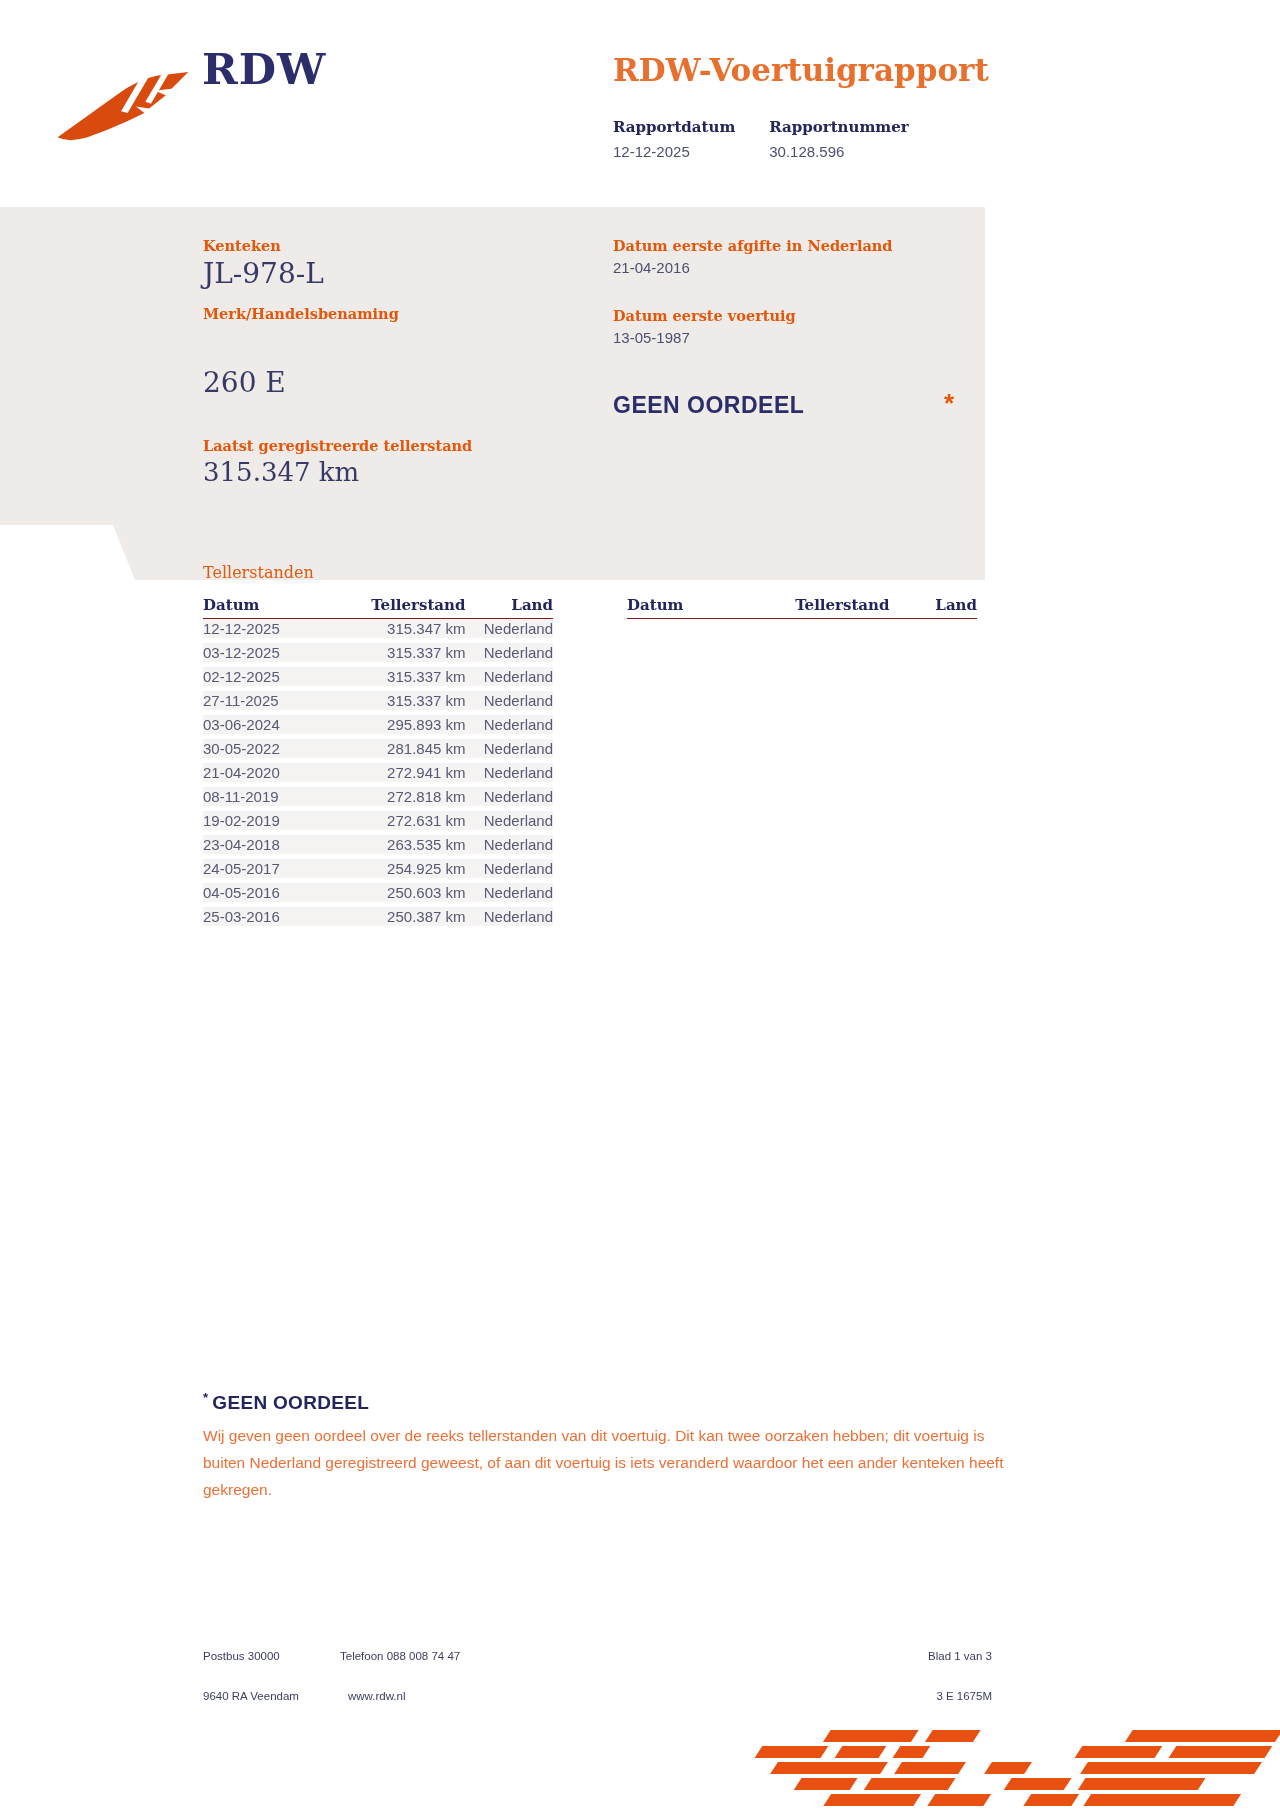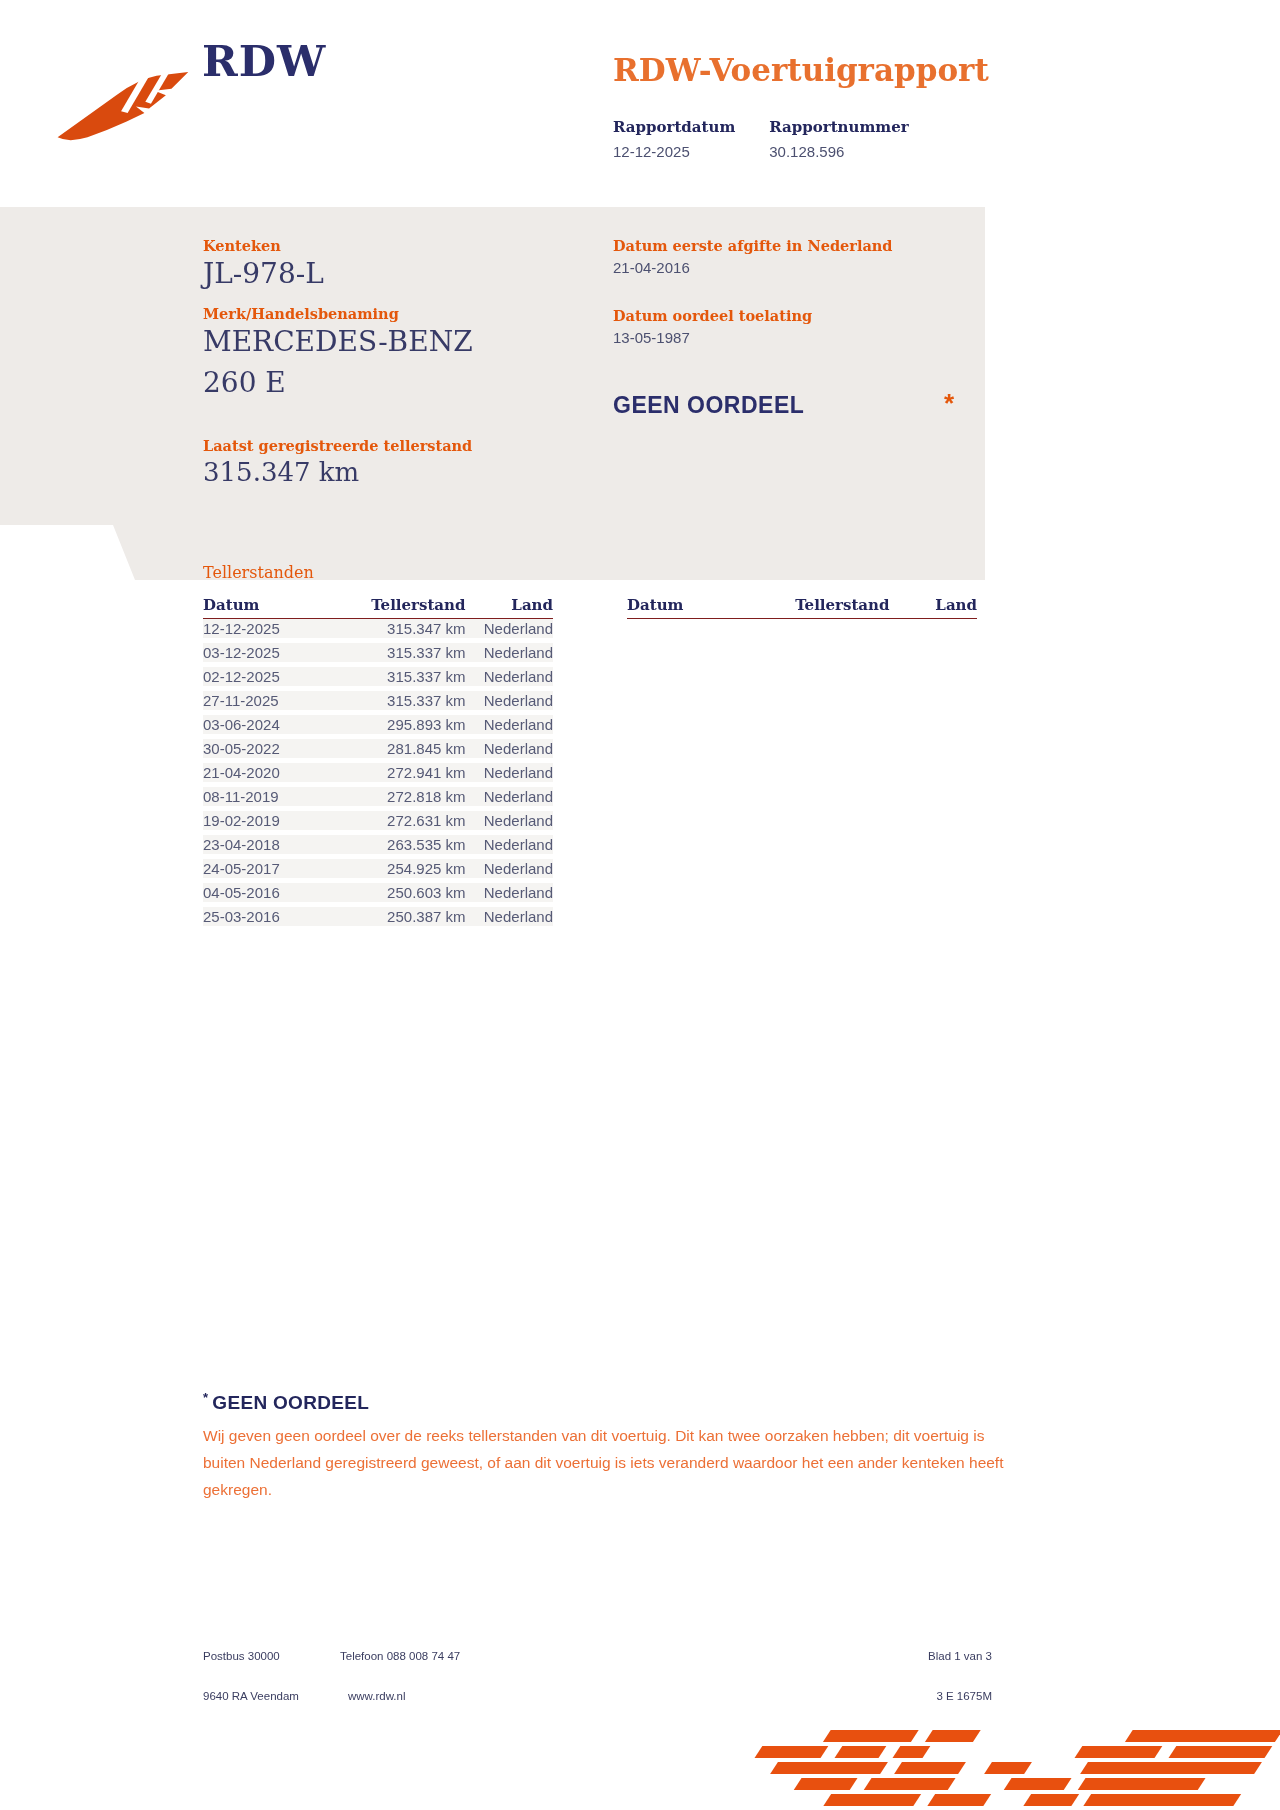--- a/index.html
+++ b/index.html
@@ -5,21 +5,21 @@
   * { margin:0; padding:0; box-sizing:border-box; }
   html,body { background:#ffffff; }
   .page {
     position:relative; width:1280px; height:1810px;
     background:#ffffff; overflow:hidden;
     font-family:"Liberation Sans", sans-serif;
   }
   
   .logo-svg { position:absolute; left:52px; top:52px; width:140px; height:96px; }
   .logo-text {
-    position:absolute; left:202px; top:36px;
+    position:absolute; left:202px; top:44px;
     font-family:"DejaVu Serif", serif; font-weight:bold;
     font-size:43px; color:#2b2e6b; letter-spacing:1px;
   }
   .doc-title {
     position:absolute; left:613px; top:52px;
     font-family:"DejaVu Serif", serif; font-weight:bold;
     font-size:31px; color:#e8702e;
   }
   .report-meta { position:absolute; left:613px; top:118px; display:flex; gap:34px; }
   .meta-block .meta-label {
@@ -114,30 +114,29 @@
       <div class="meta-value">30.128.596</div>
     </div>
   </div>
 
   <div class="panel"></div>
 
   <div class="pos field-label" style="left:203px; top:237px;">Kenteken</div>
   <div class="pos big-value" style="left:203px; top:254px;">JL-978-L</div>
 
   <div class="pos field-label" style="left:203px; top:305px;">Merk/Handelsbenaming</div>
-  <div class="pos big-value" style="left:203px; top:322px;">MERCEDES-BENZ</div>
   <div class="pos big-value" style="left:203px; top:363px;">260 E</div>
 
   <div class="pos field-label" style="left:203px; top:437px;">Laatst geregistreerde tellerstand</div>
   <div class="pos big-value" style="left:203px; top:452px; font-size:26px;">315.347 km</div>
 
   <div class="pos field-label" style="left:613px; top:237px;">Datum eerste afgifte in Nederland</div>
   <div class="pos small-value" style="left:613px; top:259px;">21-04-2016</div>
 
-  <div class="pos field-label" style="left:613px; top:307px;">Datum oordeel toelating</div>
+  <div class="pos field-label" style="left:613px; top:307px;">Datum eerste voertuig</div>
   <div class="pos small-value" style="left:613px; top:329px;">13-05-1987</div>
 
   <div class="pos oordeel-heading" style="left:613px; top:392px;">GEEN OORDEEL</div>
   <div class="pos oordeel-star" style="left:944px; top:388px;">*</div>
 
   <div class="section-title">Tellerstanden</div>
 
   <div class="odo-table t1">
     <div class="thead">
       <div class="th col-datum">Datum</div>

